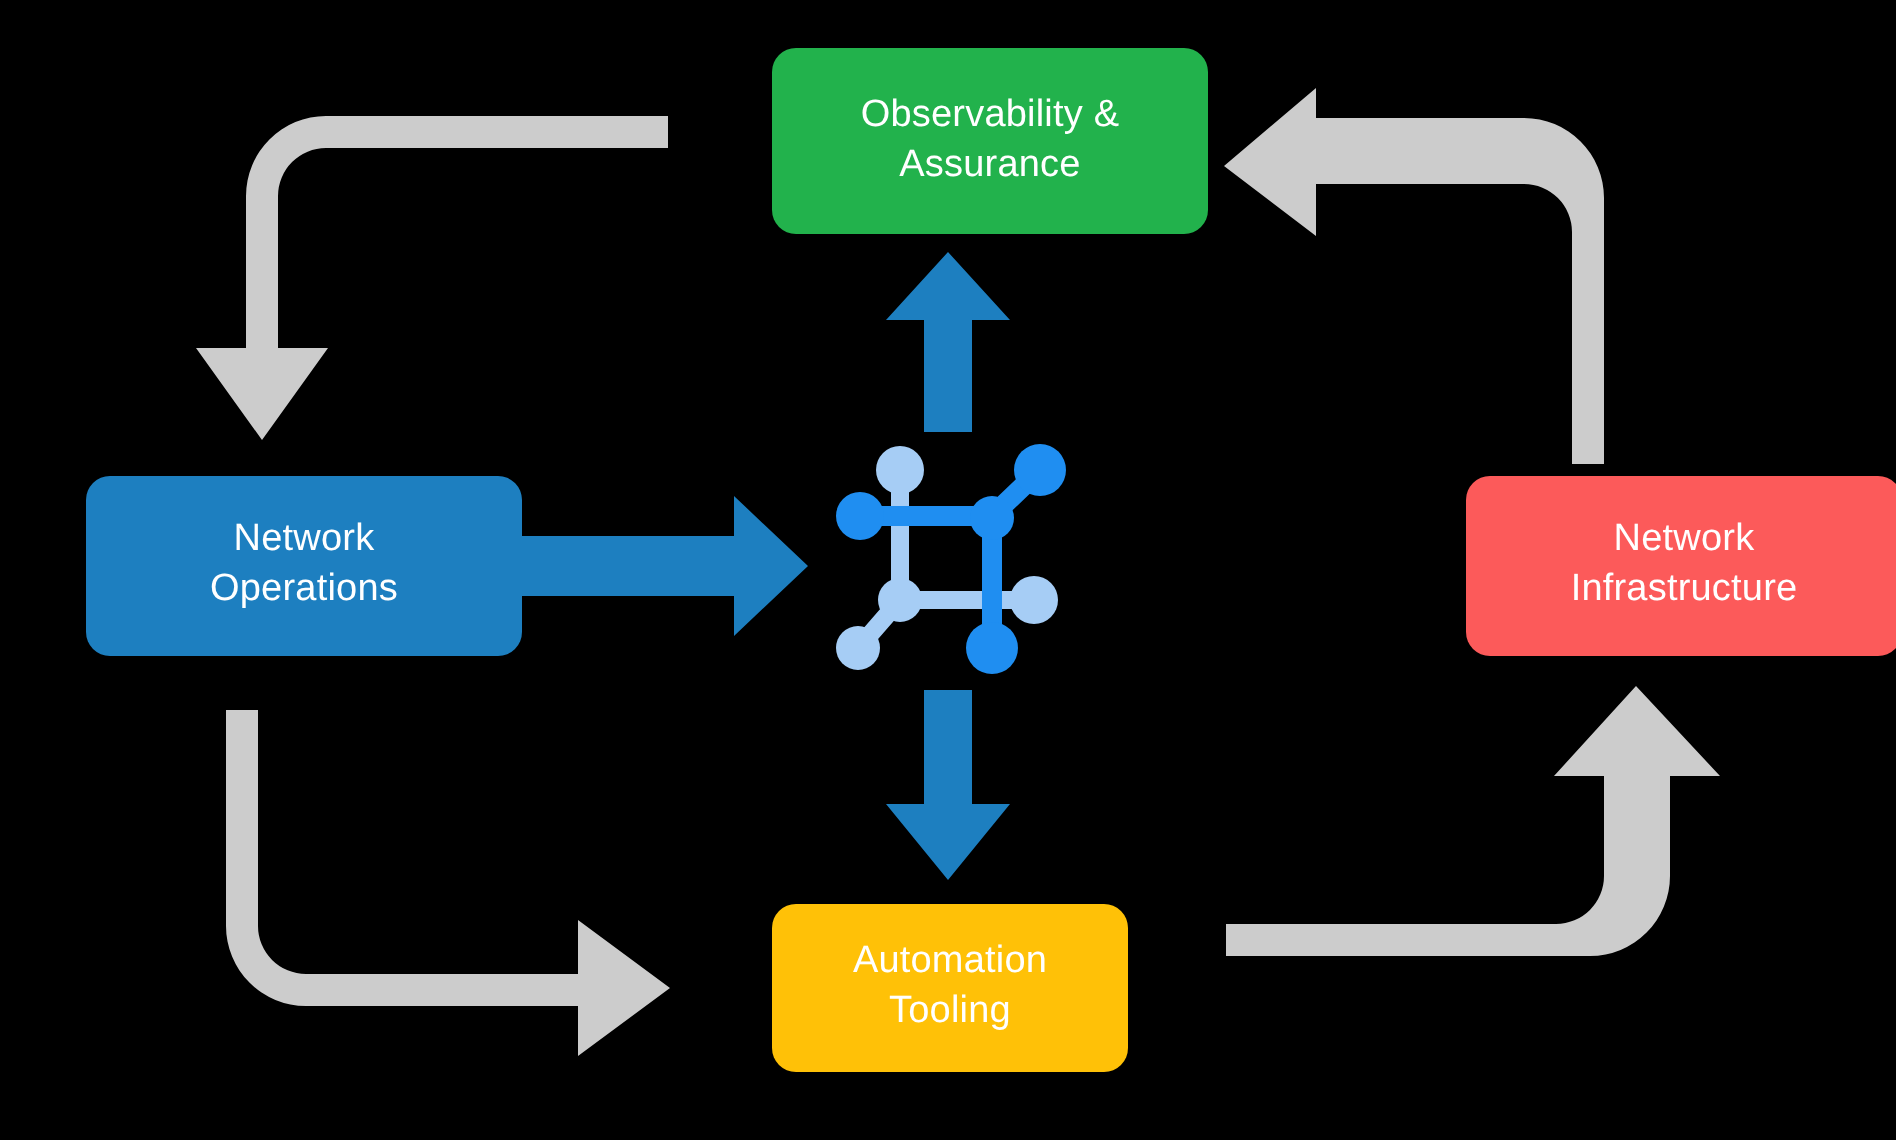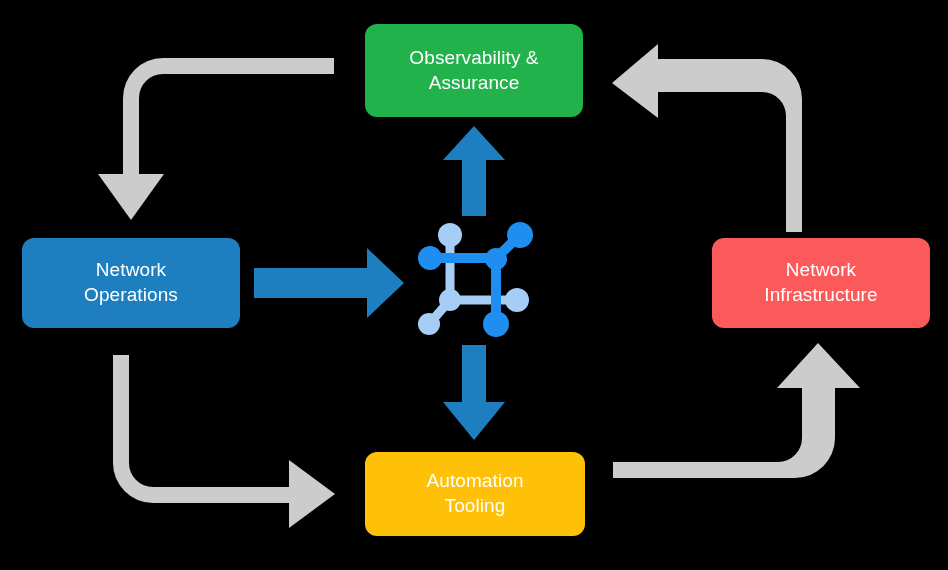--- a/index.html
+++ b/index.html
@@ -3,26 +3,26 @@
 <meta charset="utf-8">
 <style>
   html,body{margin:0;padding:0;background:#000;}
   body{width:948px;height:570px;overflow:hidden;
        font-family:"Liberation Sans","DejaVu Sans",sans-serif;}
   #stage{position:relative;width:948px;height:570px;background:#000;}
   .layer{position:absolute;left:0;top:0;width:948px;height:570px;}
   .node{position:absolute;display:flex;align-items:center;justify-content:center;
         border-radius:12px;text-align:center;color:#fff;font-size:19px;
         line-height:1.30;font-weight:400;letter-spacing:.1px;padding:4px 10px;
-        box-sizing:border-box;}
+        box-sizing:border-box;margin-left:21px;}
   .node span{display:block;white-space:pre-line;}
   #node-observability{left:365px;top:24px;width:218px;height:93px;background:#22b24c;}
   #node-operations  {left:22px; top:238px;width:218px;height:90px;background:#1d7fc0;}
   #node-infrastructure{left:712px;top:238px;width:218px;height:90px;background:#fc5a5a;}
-  #node-automation  {left:365px;top:452px;width:220px;height:84px;background:#ffc107;}
+  #node-automation  {left:365px;top:452px;width:178px;height:84px;background:#ffc107;}
   #hub{position:absolute;left:418px;top:218px;width:118px;height:122px;}
 </style>
 </head>
 <body>
 
 <div id="stage">
 
   <svg class="layer" viewBox="0 0 948 570" xmlns="http://www.w3.org/2000/svg">
 
     <path fill="#cccccc" d="M334,58 L163,58 A40,40 0 0 0 123,98 L123,174 L98,174 L131,220 L164,174 L139,174 L139,98

